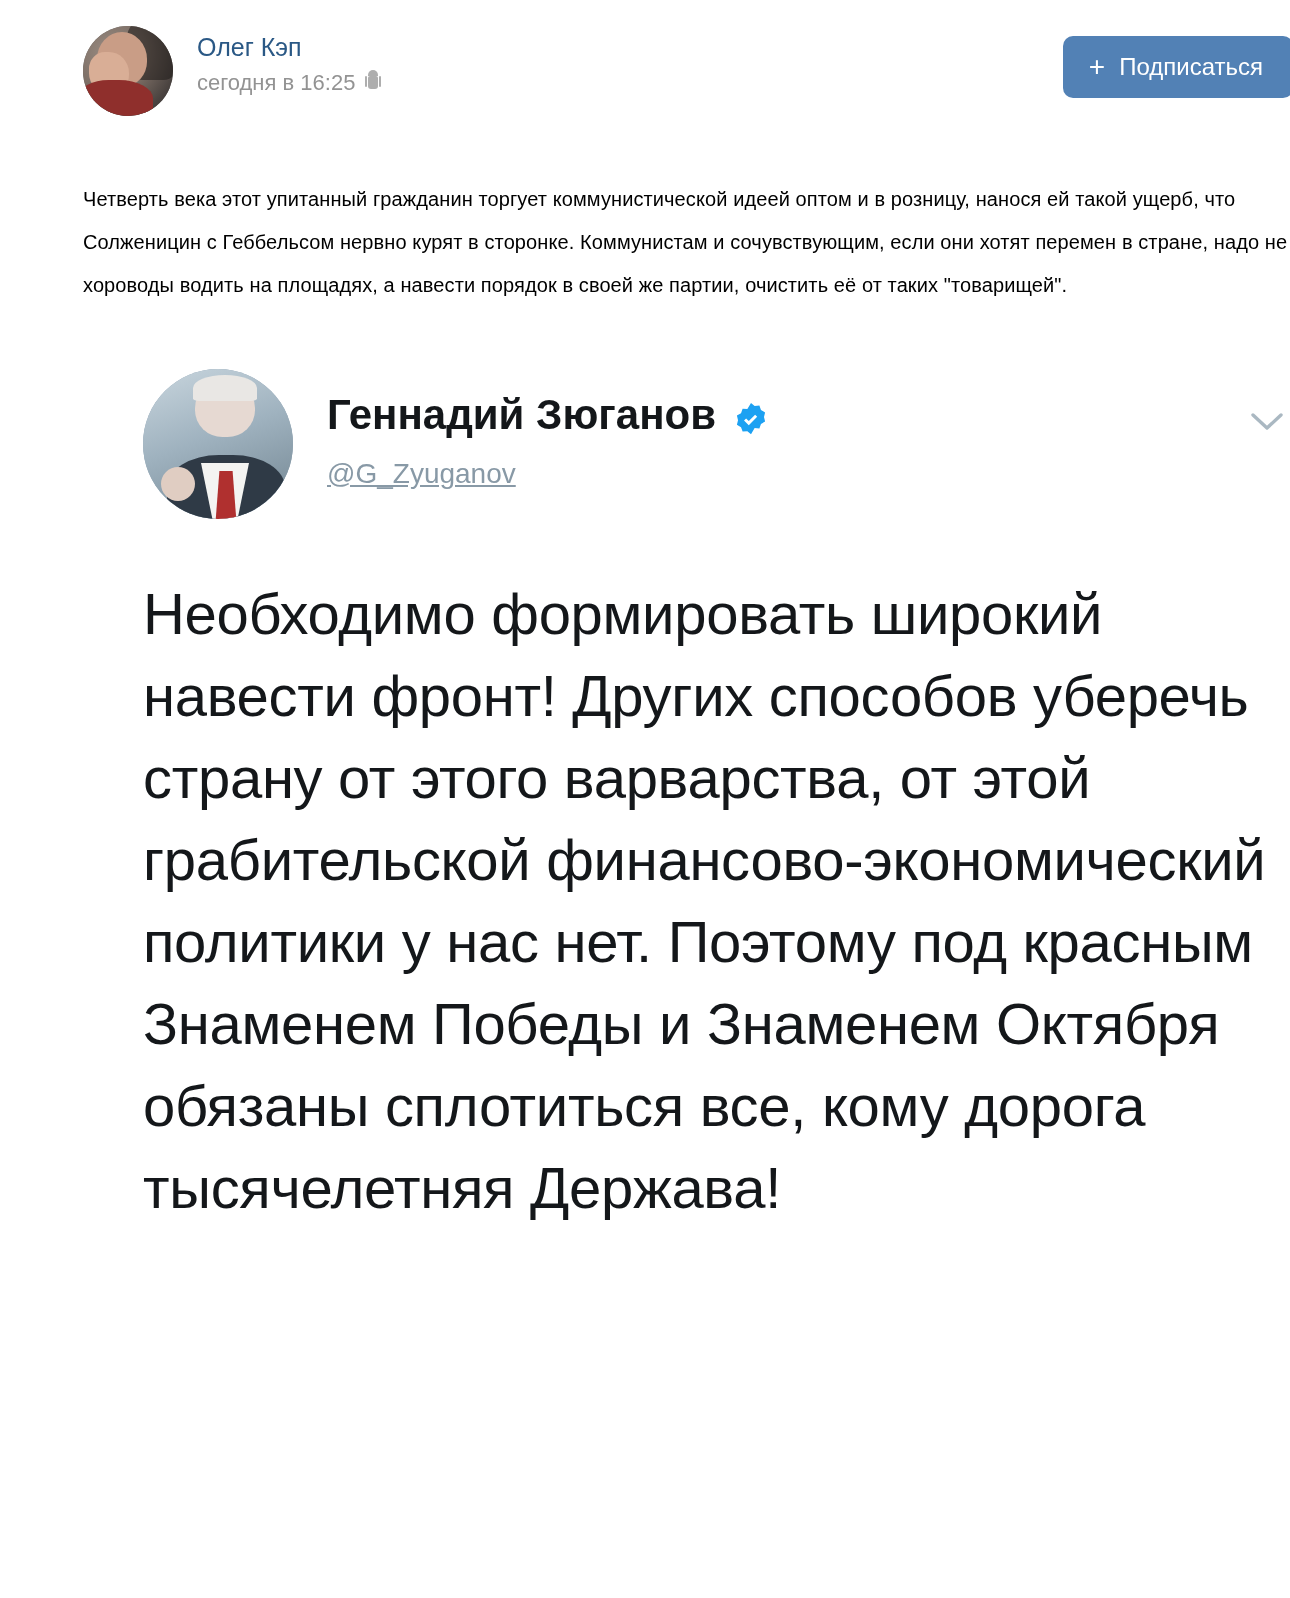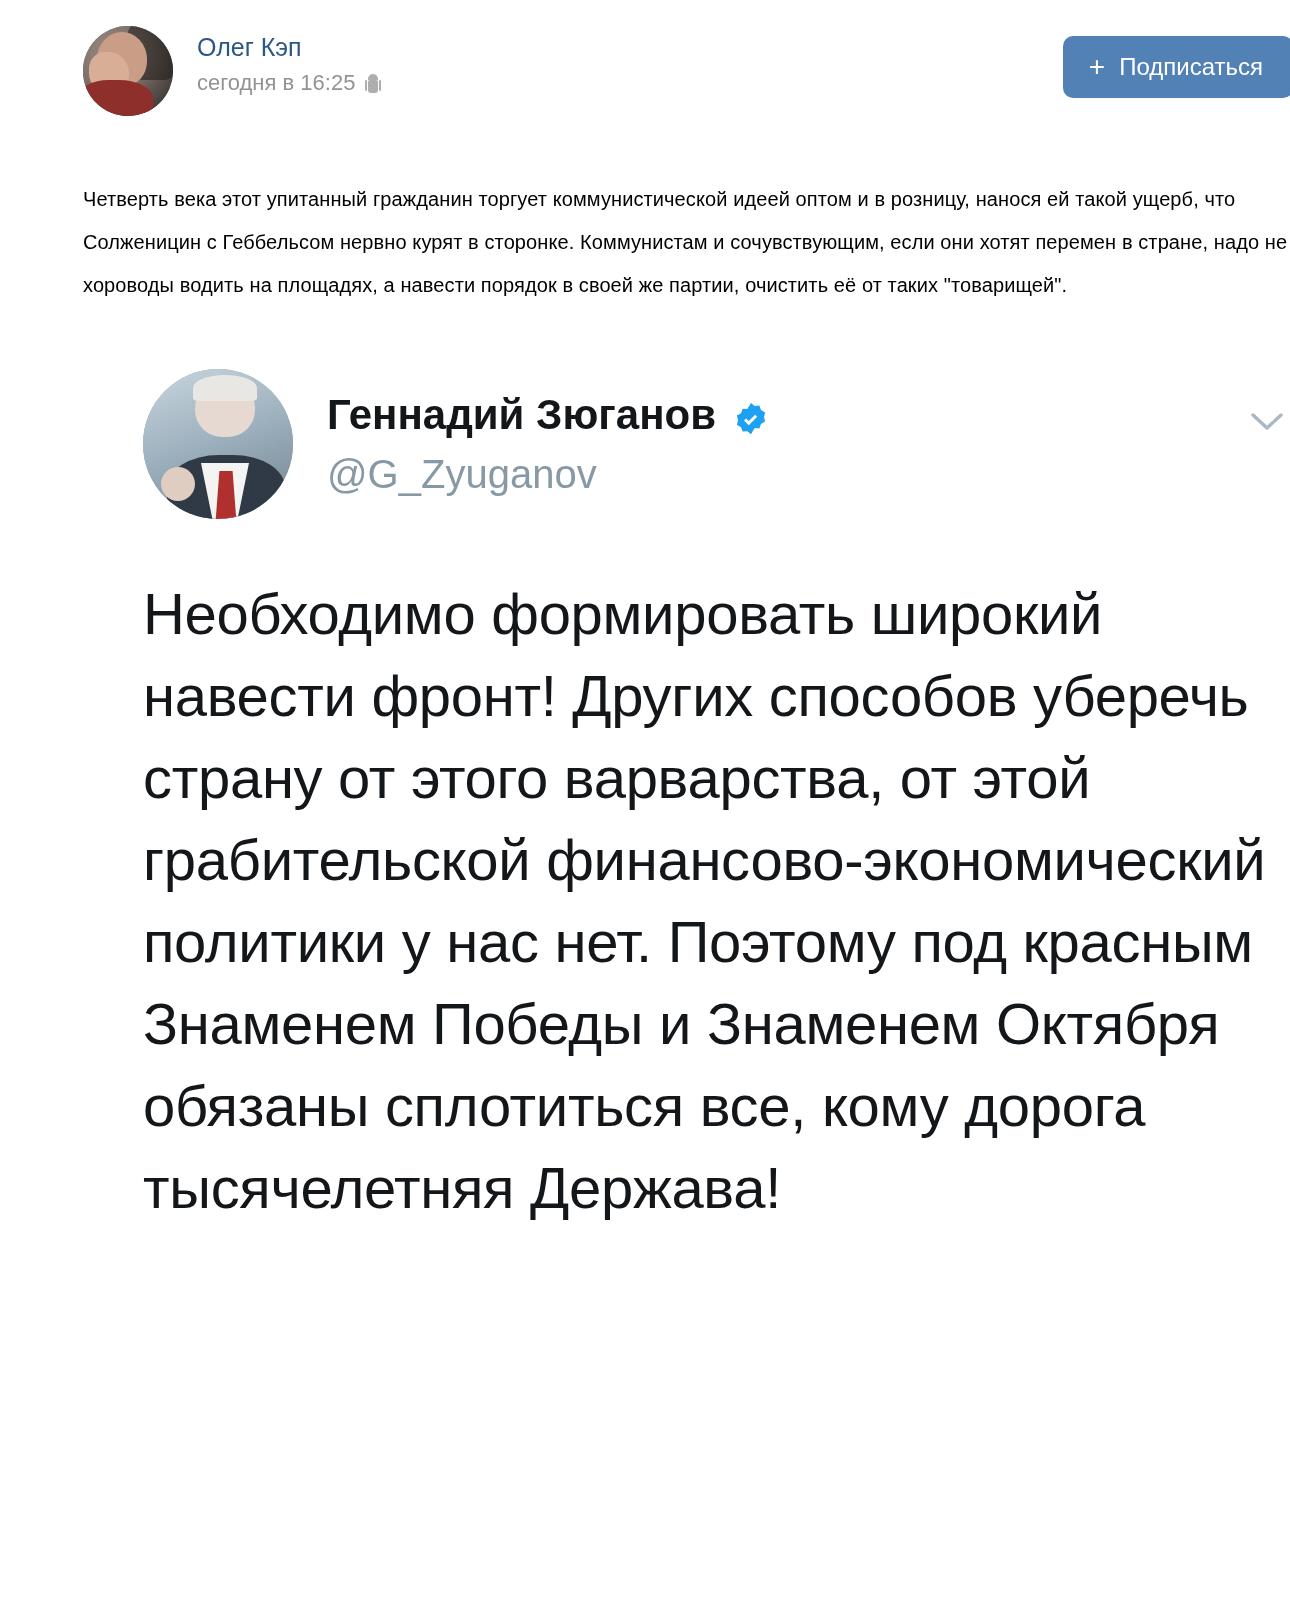--- a/index.html
+++ b/index.html
@@ -87,21 +87,21 @@
   }
   .author-name {
     font-size: 25px;
     color: #2a5885;
     line-height: 30px;
     font-weight: 400;
     cursor: pointer;
   }
   .post-date-row {
     display: flex;
-    align-items: flex-end;
+    align-items: flex-start;
     margin-top: 8px;
   }
   .post-date {
     font-size: 22px;
     color: #939393;
     line-height: 26px;
   }
   .platform-icon {
     margin-left: 10px;
     width: 16px;
@@ -267,23 +267,24 @@
   .verified {
     margin-left: 16px;
     width: 38px;
     height: 38px;
     position: relative;
     display: inline-block;
   }
   .verified svg { display: block; }
   .tw-handle {
     margin-top: 12px;
-    font-size: 40px;
+    font-size: 28px;
     color: #8899a6;
     line-height: 46px;
+    text-decoration: underline;
   }
   .chevron {
     position: absolute;
     right: 4px;
     top: 30px;
     width: 44px;
     height: 44px;
     cursor: pointer;
   }
   .chevron svg { display: block; }

